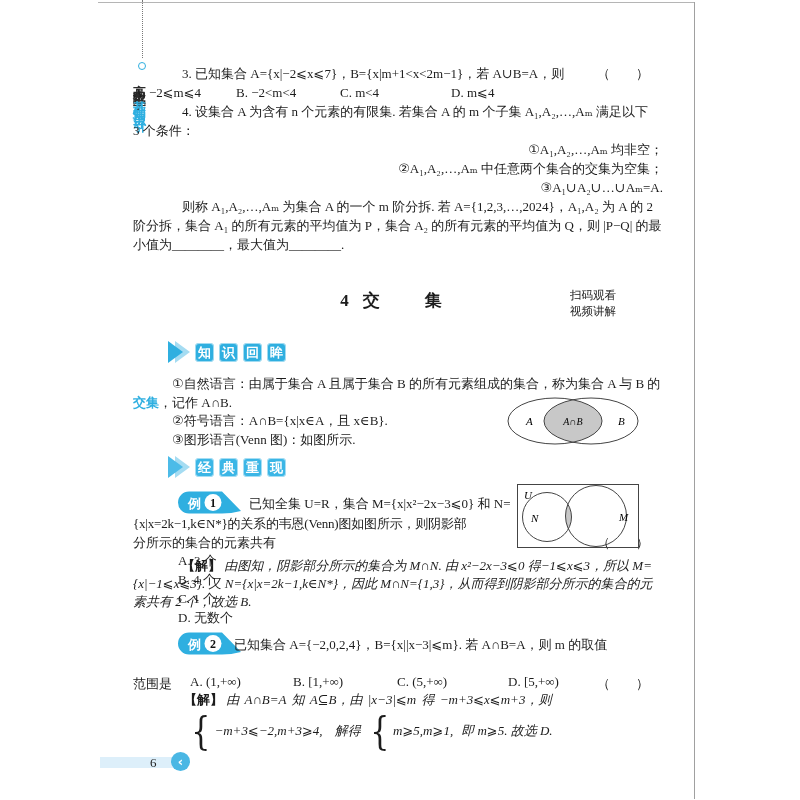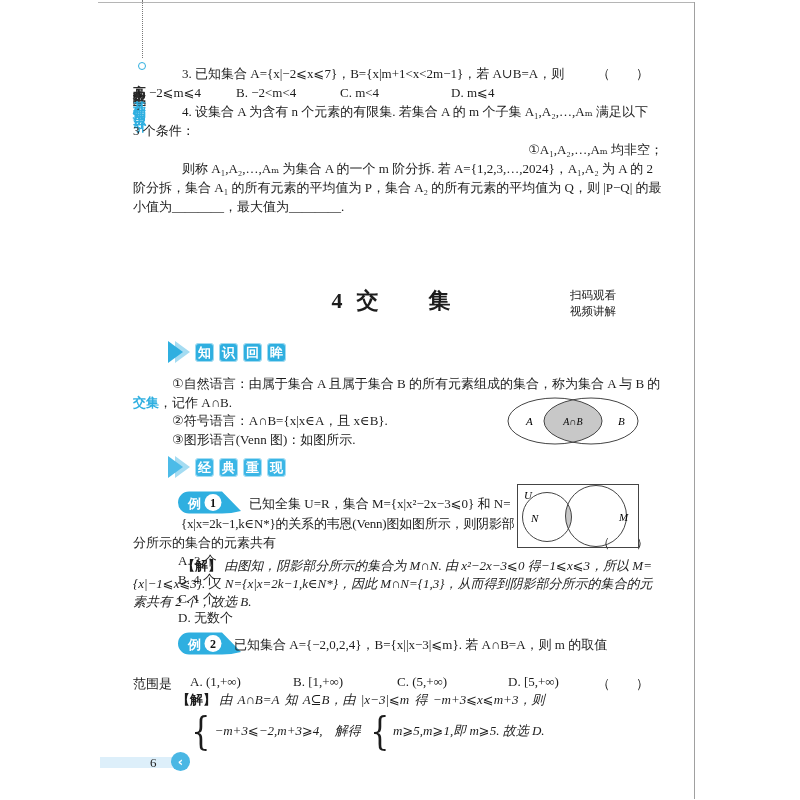--- a/index.html
+++ b/index.html
@@ -28,48 +28,48 @@
   .cond{padding-left:52px;text-align:right;}
   .rel{position:relative;}
   .bracket{position:absolute;right:14px;top:0;}
   .opts{display:flex;margin-left:57px;}
   .opts span:nth-child(1){width:103px;}
   .opts span:nth-child(2){width:104px;}
   .opts span:nth-child(3){width:111px;}
   .mt3{margin-top:3px;}
   
   .sec-head{left:133px;top:290px;width:530px;text-align:center;
-    font-weight:bold;font-size:22px;line-height:22px;}
+    font-weight:bold;font-size:17px;line-height:22px;}
   .sec-num{margin-right:14px;}
   .sec-title{letter-spacing:14px;}
   .qr-note{left:570px;top:287px;font-size:11.5px;line-height:16px;color:#222;}
   
   .badge-row{display:flex;align-items:center;gap:5px;}
   .badge-arrow{width:22px;height:22px;position:relative;flex:0 0 auto;}
   .badge-box{width:19px;height:19px;border-radius:4px;background:#2fafe0;color:#fff;
     font-family:"Liberation Sans","DejaVu Sans",sans-serif;font-weight:bold;font-size:13px;
     display:flex;align-items:center;justify-content:center;box-shadow:inset 0 0 0 1px rgba(255,255,255,.55);}
   .badge-box.inner{background:#3bb6e6;}
   
   .teal-b{color:#2fafe0;font-weight:bold;}
   .nowrap{white-space:nowrap;}
-  .tight{letter-spacing:-0.2px;margin-left:48px;}
+  .tight{letter-spacing:-0.2px;}
   
   .ex-text{font-size:13px;}
   .sol{width:530px;line-height:18px;}
   .sol .lbl{font-weight:bold;font-style:normal;}
   .sol .body{font-style:italic;}
   .sol-indent{text-indent:49px;}
   
   .sys{display:flex;align-items:center;font-style:italic;}
   .brace{font-size:40px;font-weight:400;line-height:44px;transform:scaleX(.75);
     font-family:"DejaVu Serif","Liberation Serif",serif;margin-right:1px;font-style:normal;}
   .sys-col{display:flex;flex-direction:row;line-height:21px;}
   .solve-word{margin:0 6px 0 12px;font-style:italic;}
-  .concl{}
+  .concl{margin-left:8px;}
   
   .foot-bar{left:100px;top:757px;width:74px;height:11px;background:#ddeffa;}
   .foot-num{left:150px;top:753px;font-size:13px;color:#222;}
   .foot-btn{left:171px;top:752px;width:19px;height:19px;border-radius:50%;background:#4ab7e4;
     color:#fff;display:flex;align-items:center;justify-content:center;
     font-family:"DejaVu Sans","Liberation Sans",sans-serif;font-weight:bold;font-size:13px;cursor:pointer;}
   svg text{font-family:"Liberation Serif","DejaVu Serif",serif;}
 </style>
 </head>
 <body>
@@ -87,20 +87,22 @@
   <p class="ind49 rel"><span>3. 已知集合 A={x|−2⩽x⩽7}，B={x|m+1&lt;x&lt;2m−1}，若 A∪B=A，则</span><span class="bracket">（　　）</span></p>
   <p class="opts">
     <span>A. −2⩽m⩽4</span>
     <span>B. −2&lt;m&lt;4</span>
     <span>C. m&lt;4</span>
     <span>D. m⩽4</span>
   </p>
   <p class="ind49 mt3">4. 设集合 A 为含有 n 个元素的有限集. 若集合 A 的 m 个子集 A₁,A₂,…,Aₘ 满足以下</p>
   <p>3 个条件：</p>
   <p class="cond">①A₁,A₂,…,Aₘ 均非空；</p>
+  <p class="cond">②A₁,A₂,…,Aₘ 中任意两个集合的交集为空集；</p>
+  <p class="cond">③A₁∪A₂∪…∪Aₘ=A.</p>
   <p class="ind49">则称 A₁,A₂,…,Aₘ 为集合 A 的一个 m 阶分拆. 若 A={1,2,3,…,2024}，A₁,A₂ 为 A 的 2 阶分拆，集合 A₁ 的所有元素的平均值为 P，集合 A₂ 的所有元素的平均值为 Q，则 |P−Q| 的最小值为________，最大值为________.</p>
 </div>
 
 <div class="abs sec-head">
   <span class="sec-num">4</span><span class="sec-title">交　集</span>
 </div>
 <div class="abs qr-note">
   <div>扫码观看</div>
   <div>视频讲解</div>
 </div>
@@ -194,21 +196,21 @@
 </svg>
 <div class="abs nowrap ex-text" style="left:234px;top:635px;">已知集合 A={−2,0,2,4}，B={x||x−3|⩽m}. 若 A∩B=A，则 m 的取值</div>
 <div class="abs rel" style="left:133px;top:655px;width:530px;"><span>范围是</span><span class="bracket">（　　）</span></div>
 <div class="abs opts" style="left:133px;top:672px;width:530px;">
   <span>A. (1,+∞)</span>
   <span>B. [1,+∞)</span>
   <span>C. (5,+∞)</span>
   <span>D. [5,+∞)</span>
 </div>
 
-<div class="abs sol sol-indent" style="left:128px;top:691px;">
+<div class="abs sol sol-indent" style="left:135px;top:691px;">
   <span class="lbl">【解】</span>
   <span class="body" style="word-spacing:2px;">由 A∩B=A 知 A⊆B，由 |x−3|⩽m 得 −m+3⩽x⩽m+3，则</span>
 </div>
 <div class="abs sys" style="left:188px;top:706px;height:48px;">
   <span class="brace">{</span>
   <span class="sys-col">
     <span>−m+3⩽−2,</span>
     <span>m+3⩾4,</span>
   </span>
   <span class="solve-word">解得</span>

